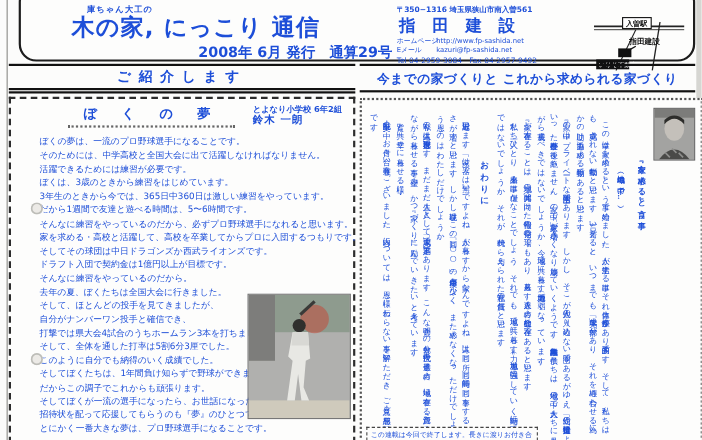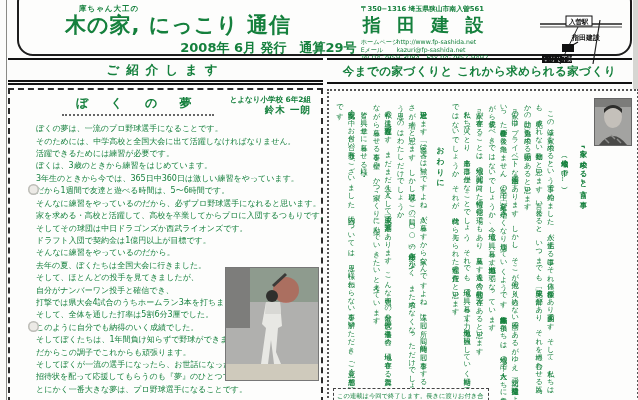--- a/index.html
+++ b/index.html
@@ -1,39 +1,39 @@
 <!DOCTYPE html>
 <html><head>
 <meta charset="utf-8">
 <style>
   * { margin:0; padding:0; box-sizing:border-box; }
   html,body { background:#e9e9e7; }
   .page {
     position:relative; width:638px; height:400px;
     background:#fcfcfb; overflow:hidden;
-    font-family:"DejaVu Sans", sans-serif; color:#15803d;
+    font-family:"DejaVu Sans", sans-serif; color:#1d4ed8;
   }
   .paper-edge { position:absolute; left:6px; top:0; width:1px; height:400px; background:#8a8a86; }
   .corner-line1 { position:absolute; left:27px; top:0; width:1px; height:38px; background:#6d6d68; }
   .corner-line2 { position:absolute; left:36px; top:0; width:1px; height:30px; background:#9a9a94; }
   .scan-edge { position:absolute; right:0; top:0; width:5px; height:400px; background:#d6d6d2; }
 
   
   .masthead {
     position:absolute; left:17px; top:-14px; width:615px; height:70px;
     border:2px solid #1d1d1d; border-radius:16px;
     display:flex; background:#fdfdfc; padding:16px 6px 0 46px;
   }
   .mast-left { width:300px; }
   .tagline { font-size:7.5px; font-weight:bold; letter-spacing:1px; margin-left:14px; }
   .news-title { font-size:21px; font-weight:bold; letter-spacing:1px; line-height:1.05; }
   .issue-line { font-size:13px; font-weight:bold; text-align:right; margin-top:3px; padding-right:4px; }
   .mast-right { width:180px; padding-top:1px; line-height:1.25; }
   .postal { font-size:6.8px; font-weight:bold; white-space:nowrap; }
-  .company-name { font-size:18px; font-weight:bold; letter-spacing:5px; margin:1px 0 1px 2px; white-space:nowrap; }
+  .company-name { font-size:15px; font-weight:bold; letter-spacing:5px; margin:1px 0 1px 2px; white-space:nowrap; }
   .contact-row { font-size:6.2px; white-space:nowrap; }
   .contact-label { display:inline-block; width:34px; }
   .telfax { font-size:6.8px; margin-top:1px; white-space:nowrap; }
   .mast-map { width:86px; position:relative; margin-top:-4px; }
 
   
   .left-col  { position:absolute; left:8px;  top:58px; width:315px; }
   .right-col { position:absolute; left:327px; top:58px; width:305px; }
 
   .intro-header {
@@ -43,21 +43,21 @@
   }
   .essay-box {
     position:relative; margin-top:3px; height:345px;
     border:2px dashed #2c2c2c; padding:5px 6px 0 26px; background:#fdfdfc;
   }
   .essay-title-row { display:flex; align-items:flex-start; }
   .essay-title {
     font-size:12px; font-weight:bold; letter-spacing:9px;
     border-bottom:2px dotted #666; padding:0 14px 2px 14px; margin-left:26px;
   }
-  .byline { margin-left:auto; text-align:right; line-height:1.25; padding-right:4px; }
+  .byline { margin-left:auto; line-height:1.25; padding-right:4px; }
   .byline-school { font-size:7.5px; font-weight:bold; }
   .byline-author { font-size:9.5px; font-weight:bold; letter-spacing:1px; }
   .essay-body { margin-top:7px; font-size:8px; }
   .essay-body .essay-line { line-height:12.4px; white-space:nowrap; }
   .baseball-photo {
     position:absolute; right:3px; top:178px; width:92px; height:112px;
     background:#a8a8a6; outline:1px solid #777;
   }
 
   .col-header {

